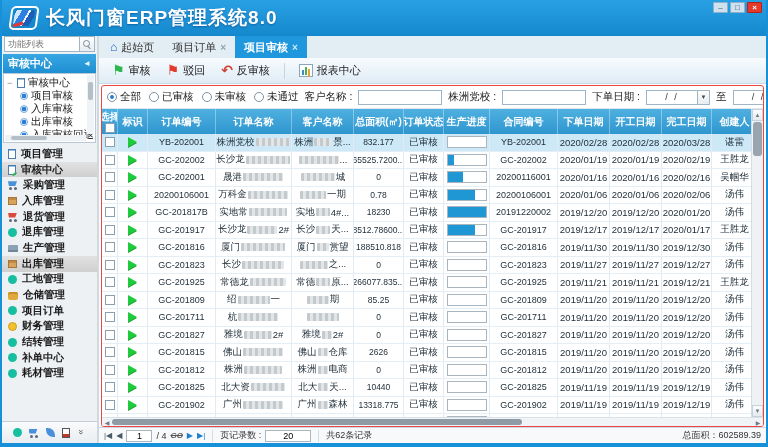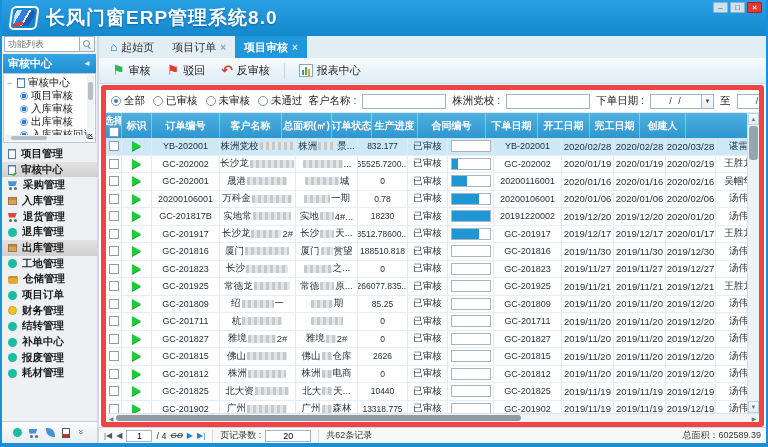--- a/index.html
+++ b/index.html
@@ -98,21 +98,21 @@
   .toolbar{height:26px;flex:none;background:linear-gradient(#f7fbfe,#dfecf6);border-bottom:1px solid #c9d9e5;
     display:flex;align-items:center;padding-left:6px;gap:2px}
   .tbtn{display:flex;align-items:center;gap:4px;padding:2px 7px;font-size:11px;color:#222}
   .tbic{font-size:14px;line-height:13px}
   .tbic.green{color:#2db84d}.tbic.red{color:#e23c2e}.tbic.undo{color:#d04030;font-weight:bold}
   .ic-chart{width:14px;height:13px;background:#fff;border:1px solid #89a8c0;position:relative}
   .ic-chart::before{content:"";position:absolute;left:2px;bottom:1px;width:2px;height:5px;background:#3c8ad0}
   .ic-chart::after{content:"";position:absolute;left:5px;bottom:1px;width:2px;height:8px;background:#49b04a;box-shadow:3px 2px 0 #e2a33c}
   .tb-sep{width:1px;height:16px;background:#c4d4e0;margin:0 5px}
 
-  .groupbox{flex:1;display:flex;flex-direction:column;margin:1px 2px 0 2px;border:5px solid #ef4444;border-radius:3px;min-height:0;overflow:hidden}
+  .groupbox{flex:1;display:flex;flex-direction:column;margin:1px 2px 0 2px;border:1px solid #ef4444;border-radius:3px;min-height:0;overflow:hidden}
   .filterbar{height:23px;flex:none;display:flex;align-items:center;padding:0 5px;font-size:10.5px;color:#222;gap:6px;
     border-bottom:1px solid #dde8f0;white-space:nowrap;overflow:hidden}
   .radio{display:flex;align-items:center;gap:3px}
   .rdo{width:10px;height:10px;border:1px solid #7d93a5;border-radius:50%;background:#fff;position:relative;flex:none}
   .rdo.on::after{content:"";position:absolute;inset:2px;border-radius:50%;background:#2a7fd4}
   .finput{height:15px;width:84px;border:1px solid #9fb6c6;background:#fff;font-size:10px;padding:0 2px;flex:none}
   .datebox{display:flex;flex:none}
   .dinput{width:52px;height:15px;border:1px solid #9fb6c6;background:#fff;display:flex;align-items:center;justify-content:center;
     font-size:9px;color:#333;letter-spacing:2px}
   .ddrop{width:12px;height:15px;border:1px solid #9fb6c6;border-left:0;background:linear-gradient(#fdfdfd,#e7edf2);
@@ -235,20 +235,24 @@
             <span>入库管理</span>
           </div>
           <div class="sec">
             <span class="ic ic-return-cart-icon"></span>
             <span>退货管理</span>
           </div>
           <div class="sec">
             <span class="ic ic-dot-icon"></span>
             <span>退库管理</span>
           </div>
+          <div class="sec">
+            <span class="ic ic-machine-icon"></span>
+            <span>生产管理</span>
+          </div>
           <div class="sec sel">
             <span class="ic ic-outbox-icon"></span>
             <span>出库管理</span>
           </div>
           <div class="sec">
             <span class="ic ic-dot-icon"></span>
             <span>工地管理</span>
           </div>
           <div class="sec">
             <span class="ic ic-briefcase-icon"></span>
@@ -262,24 +266,20 @@
             <span class="ic ic-money-icon"></span>
             <span>财务管理</span>
           </div>
           <div class="sec">
             <span class="ic ic-dot-icon"></span>
             <span>结转管理</span>
           </div>
           <div class="sec">
             <span class="ic ic-dot-icon"></span>
             <span>补单中心</span>
-          </div>
-          <div class="sec">
-            <span class="ic ic-dot-icon"></span>
-            <span>报废管理</span>
           </div>
           <div class="sec">
             <span class="ic ic-dot-icon"></span>
             <span>耗材管理</span>
           </div>
         </div>
       <div class="side-footer" id="side-footer">
           <span class="ic ic-dot-icon"></span>
           <span class="ic ic-cart-icon"></span>
           <span class="ic ic-leaf-icon"></span>
@@ -363,20 +363,21 @@
         </div>
 
         <div class="table-wrap">
           <div class="thead" id="thead">
               <div class="th" style="width: 16px;">
                 <div>选择</div>
                 <div class="cb"></div>
               </div>
               <div class="th" style="width: 30px;">标识</div>
               <div class="th" style="width: 68px;">订单编号</div>
+              <div class="th" style="width: 76px;">订单名称</div>
               <div class="th" style="width: 62px;">客户名称</div>
               <div class="th" style="width: 50px;">总面积(㎡)</div>
               <div class="th" style="width: 40px;">订单状态</div>
               <div class="th" style="width: 46px;">生产进度</div>
               <div class="th" style="width: 68px;">合同编号</div>
               <div class="th" style="width: 52px;">下单日期</div>
               <div class="th" style="width: 52px;">开工日期</div>
               <div class="th" style="width: 50px;">完工日期</div>
               <div class="th" style="width: 46px;">创建人</div>
             </div>

